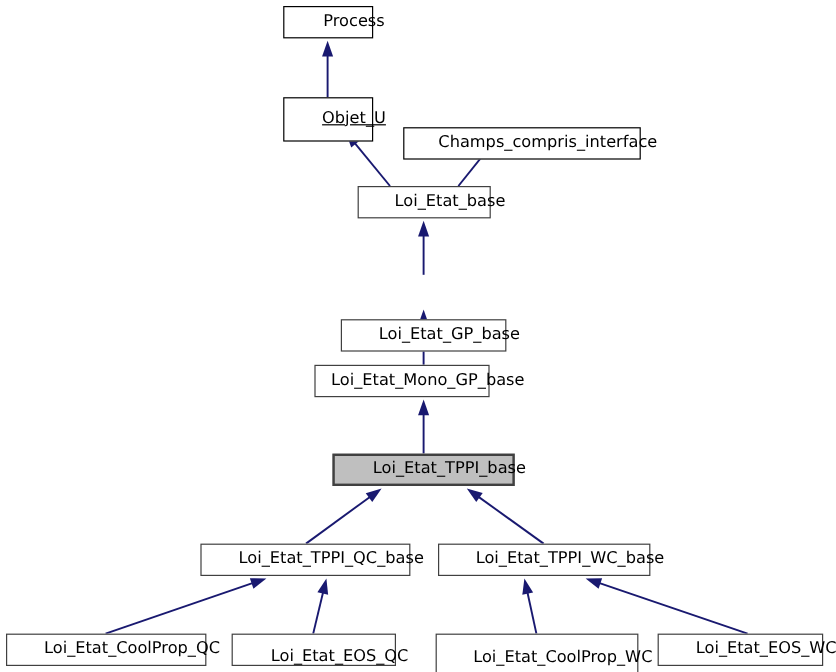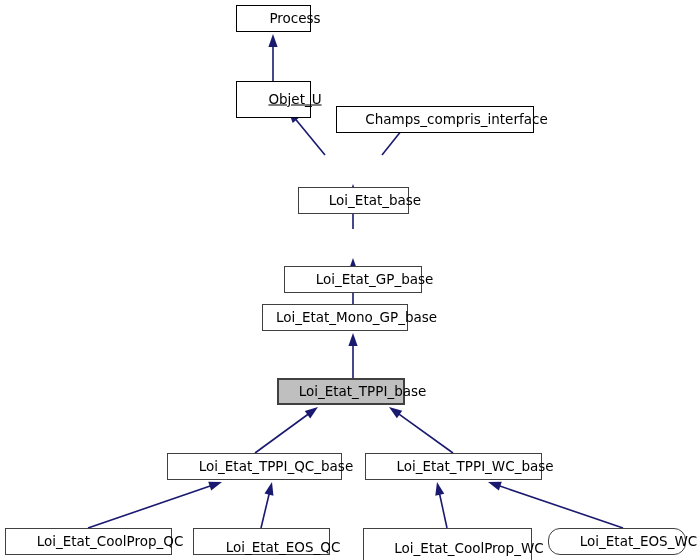--- a/index.html
+++ b/index.html
@@ -110,44 +110,44 @@
   <div id="node-layer">
       <div class="node" style="left: 236px; top: 5px; width: 75px; height: 27px;">
         <span class="node-label">Process</span>
       </div>
       <div class="node" style="left: 236px; top: 81px; width: 75px; height: 37px; text-decoration: underline;">
         <span class="node-label">Objet_U</span>
       </div>
       <div class="node" style="left: 336px; top: 81px; width: 198px; height: 27px; margin-top: 25px;">
         <span class="node-label">Champs_compris_interface</span>
       </div>
-      <div class="node thick" style="left: 298px; top: 155px; width: 111px; height: 27px; margin-top: 32px;">
+      <div class="node thick" style="left: 298px; top: 155px; width: 111px; height: 27px;">
         <span class="node-label">Loi_Etat_base</span>
       </div>
       <div class="node thick" style="left: 284px; top: 229px; width: 138px; height: 27px; margin-top: 37px;">
         <span class="node-label">Loi_Etat_GP_base</span>
       </div>
       <div class="node thick" style="left: 262px; top: 304px; width: 146px; height: 27px;">
         <span class="node-label">Loi_Etat_Mono_GP_base</span>
       </div>
-      <div class="node current" style="left: 277px; top: 378px; width: 128px; height: 27px;">
+      <div class="node current" style="left: 277px; top: 378px; width: 152px; height: 27px;">
         <span class="node-label">Loi_Etat_TPPI_base</span>
       </div>
       <div class="node thick" style="left: 167px; top: 453px; width: 175px; height: 27px; text-align: center;">
         <span class="node-label">Loi_Etat_TPPI_QC_base</span>
       </div>
       <div class="node thick" style="left: 365px; top: 453px; width: 177px; height: 27px;">
         <span class="node-label">Loi_Etat_TPPI_WC_base</span>
       </div>
       <div class="node thick" style="left: 5px; top: 528px; width: 167px; height: 27px;">
         <span class="node-label">Loi_Etat_CoolProp_QC</span>
       </div>
       <div class="node thick" style="left: 193px; top: 528px; width: 137px; height: 27px; align-items: flex-end;">
         <span class="node-label">Loi_Etat_EOS_QC</span>
       </div>
       <div class="node thick" style="left: 363px; top: 528px; width: 169px; height: 42px;">
         <span class="node-label">Loi_Etat_CoolProp_WC</span>
       </div>
-      <div class="node thick" style="left: 548px; top: 528px; width: 138px; height: 27px; border-radius: 12px;">
+      <div class="node thick" style="left: 548px; top: 528px; width: 138px; height: 27px;">
         <span class="node-label">Loi_Etat_EOS_WC</span>
       </div>
     </div>
 </div>
 
 </body></html>

